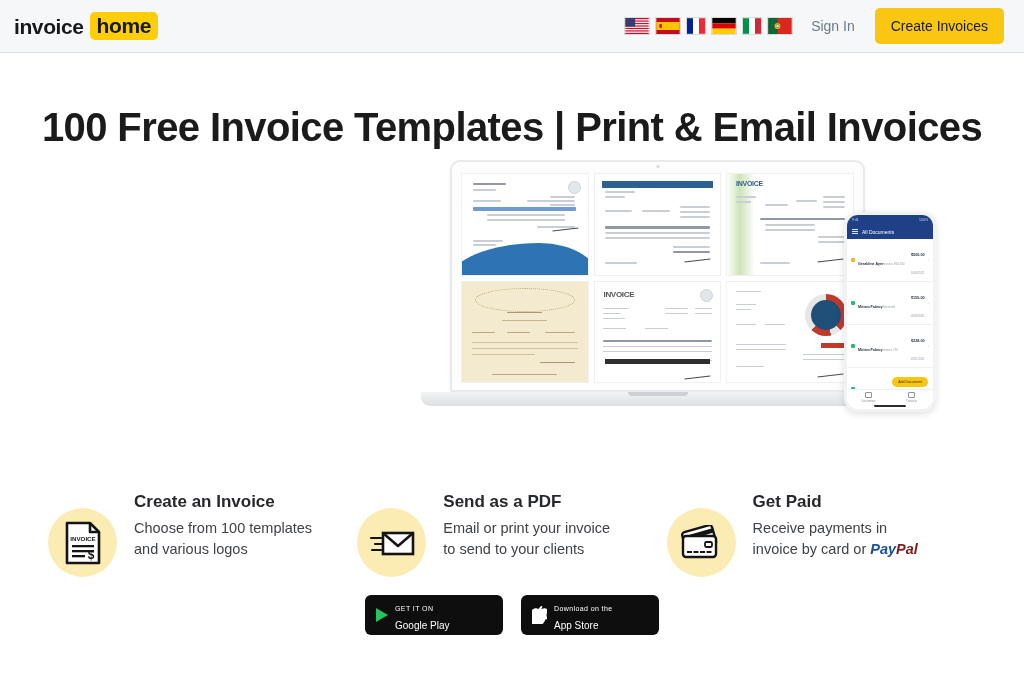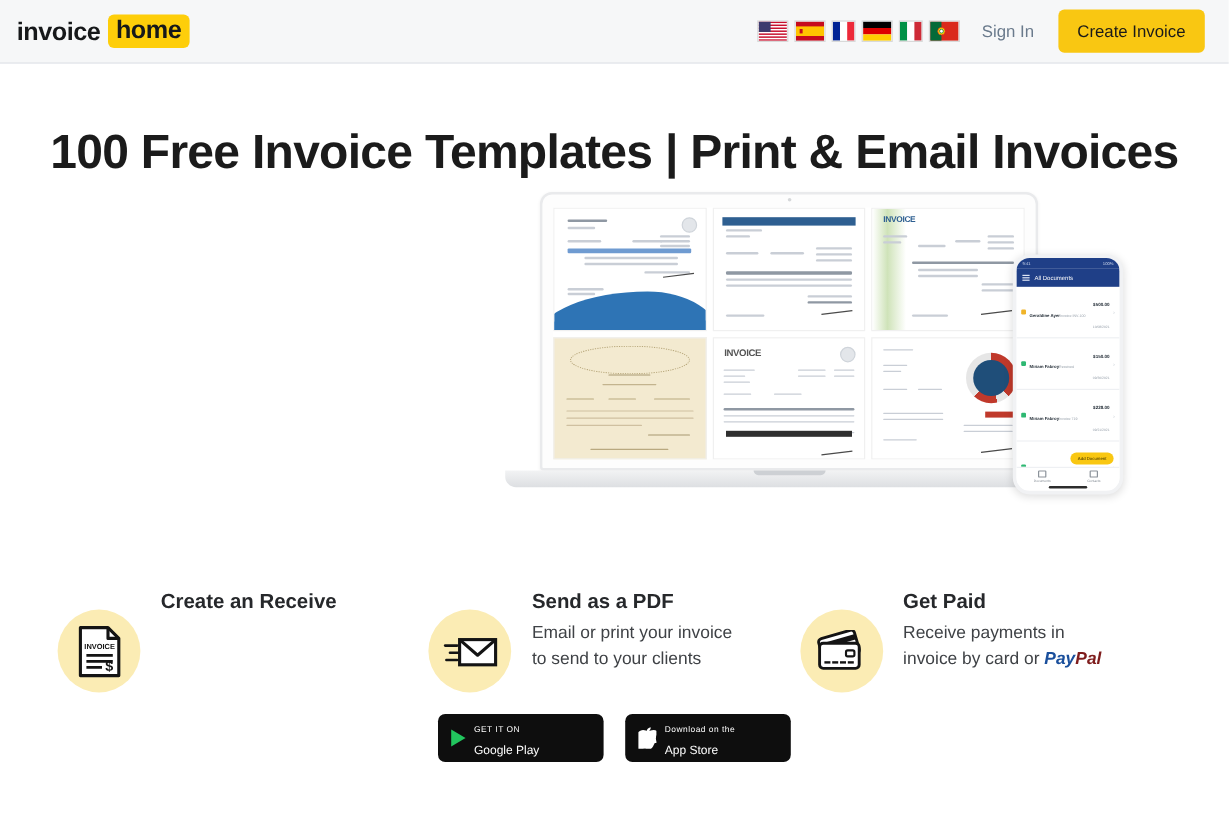--- a/index.html
+++ b/index.html
@@ -311,21 +311,21 @@
 
       <svg class="flag" viewBox="0 0 38 26">
         <rect width="38" height="26" fill="#da291c"></rect>
         <rect width="15" height="26" fill="#046a38"></rect>
         <circle cx="15" cy="13" r="5" fill="#ffe900" stroke="#da291c" stroke-width="1"></circle>
         <circle cx="15" cy="13" r="2.6" fill="#ffffff" stroke="#046a38" stroke-width="1"></circle>
       </svg>
     </div>
 
     <a class="signin">Sign In</a>
-    <button class="btn-create-invoice">Create Invoice</button>
+    <button class="btn-create-invoice">Create Invoices</button>
   </div>
 </div>
 
 <h1 class="hero-title">100 Free Invoice Templates | Print &amp; Email Invoices</h1>
 
 <div class="hero-body">
 
 
   <div class="mockup">
 
@@ -514,21 +514,25 @@
         <path d="M3 2 h23 l9 9 v31 h-32 z" fill="#fff" stroke="#141414" stroke-width="2.6" stroke-linejoin="round"></path>
         <path d="M26 2 v9 h9" fill="none" stroke="#141414" stroke-width="2.6" stroke-linejoin="round"></path>
         <text x="19" y="20" font-family="Liberation Sans, sans-serif" font-size="6.2" font-weight="bold" fill="#141414" text-anchor="middle">INVOICE</text>
         <rect x="8" y="24" width="22" height="2.3" fill="#141414"></rect>
         <rect x="8" y="29" width="22" height="2.3" fill="#141414"></rect>
         <rect x="8" y="34" width="13" height="2.3" fill="#141414"></rect>
         <text x="27" y="38" font-family="Liberation Sans, sans-serif" font-size="12" font-weight="bold" fill="#141414" text-anchor="middle">$</text>
       </svg>
     </div>
     <div>
-      <div class="feat-title">Create an Receive</div>
+      <div class="feat-title">Create an Invoice</div>
+      <div class="feat-desc">
+        <span>Choose from 100 templates</span><br>
+        <span>and various logos</span>
+      </div>
     </div>
   </div>
 
   <div class="feature">
     <div class="feat-icon">
       <svg width="46" height="34" viewBox="0 0 46 34">
         <rect x="14" y="7" width="30" height="21" fill="#fff" stroke="#141414" stroke-width="2.6"></rect>
         <path d="M14 7 L29 20 L44 7" fill="none" stroke="#141414" stroke-width="2.6" stroke-linejoin="round"></path>
         <g stroke="#141414" stroke-width="2.2" stroke-linecap="round">
           <line x1="2" y1="12" x2="12" y2="12"></line>

